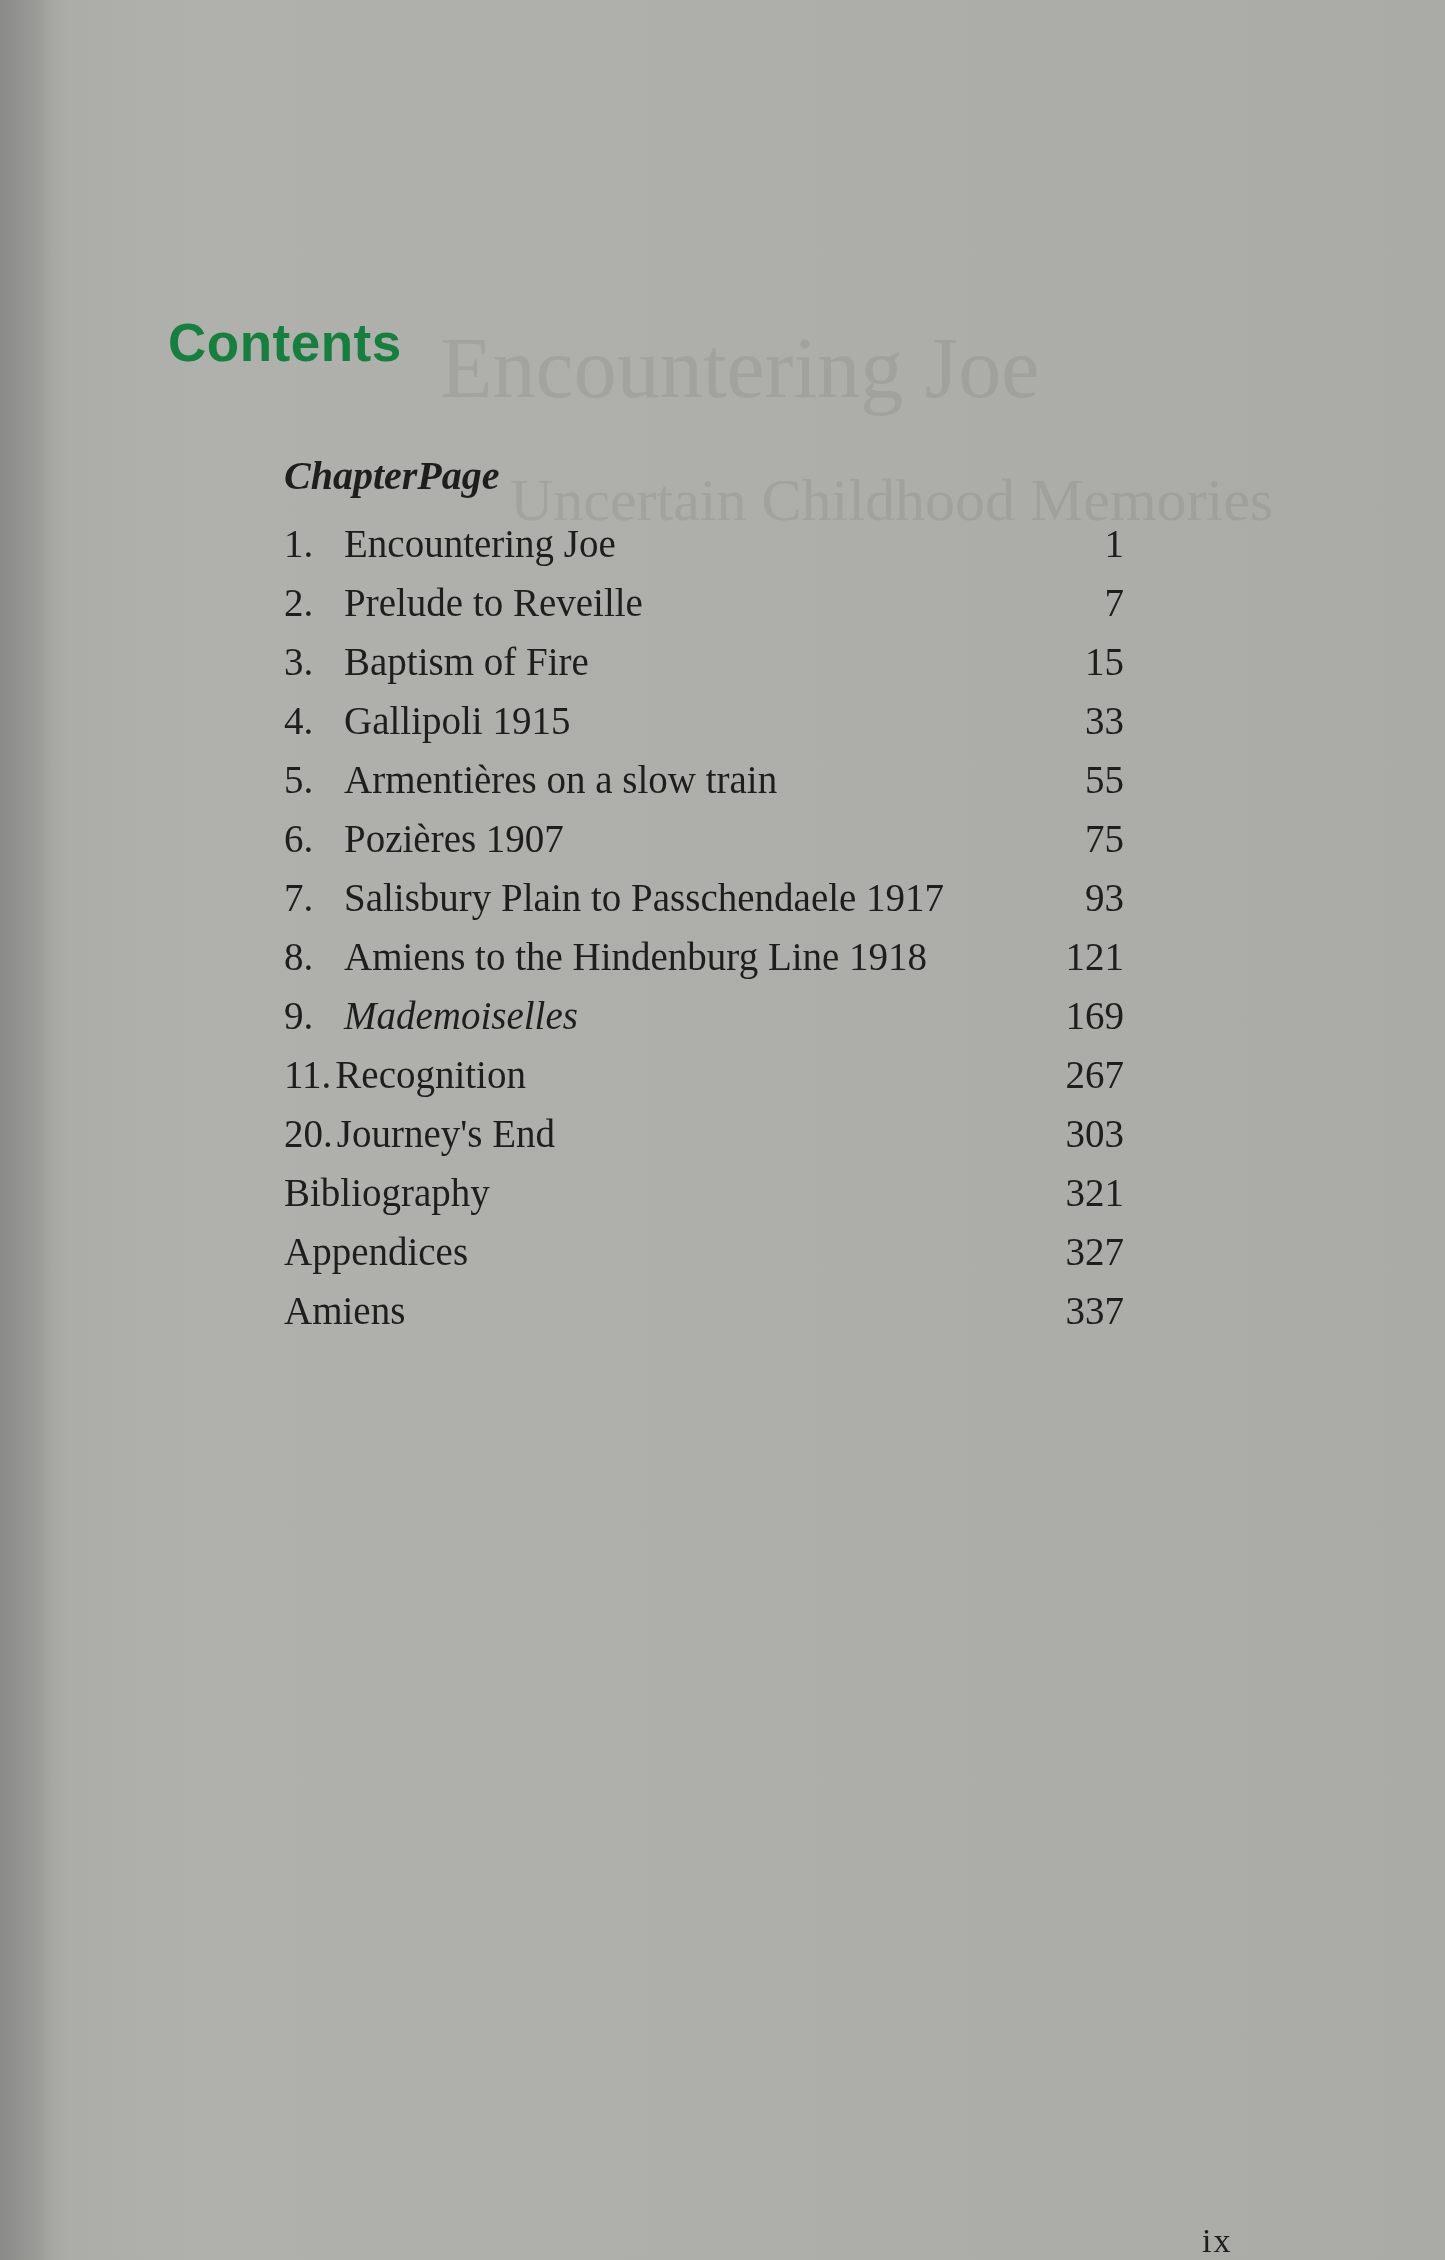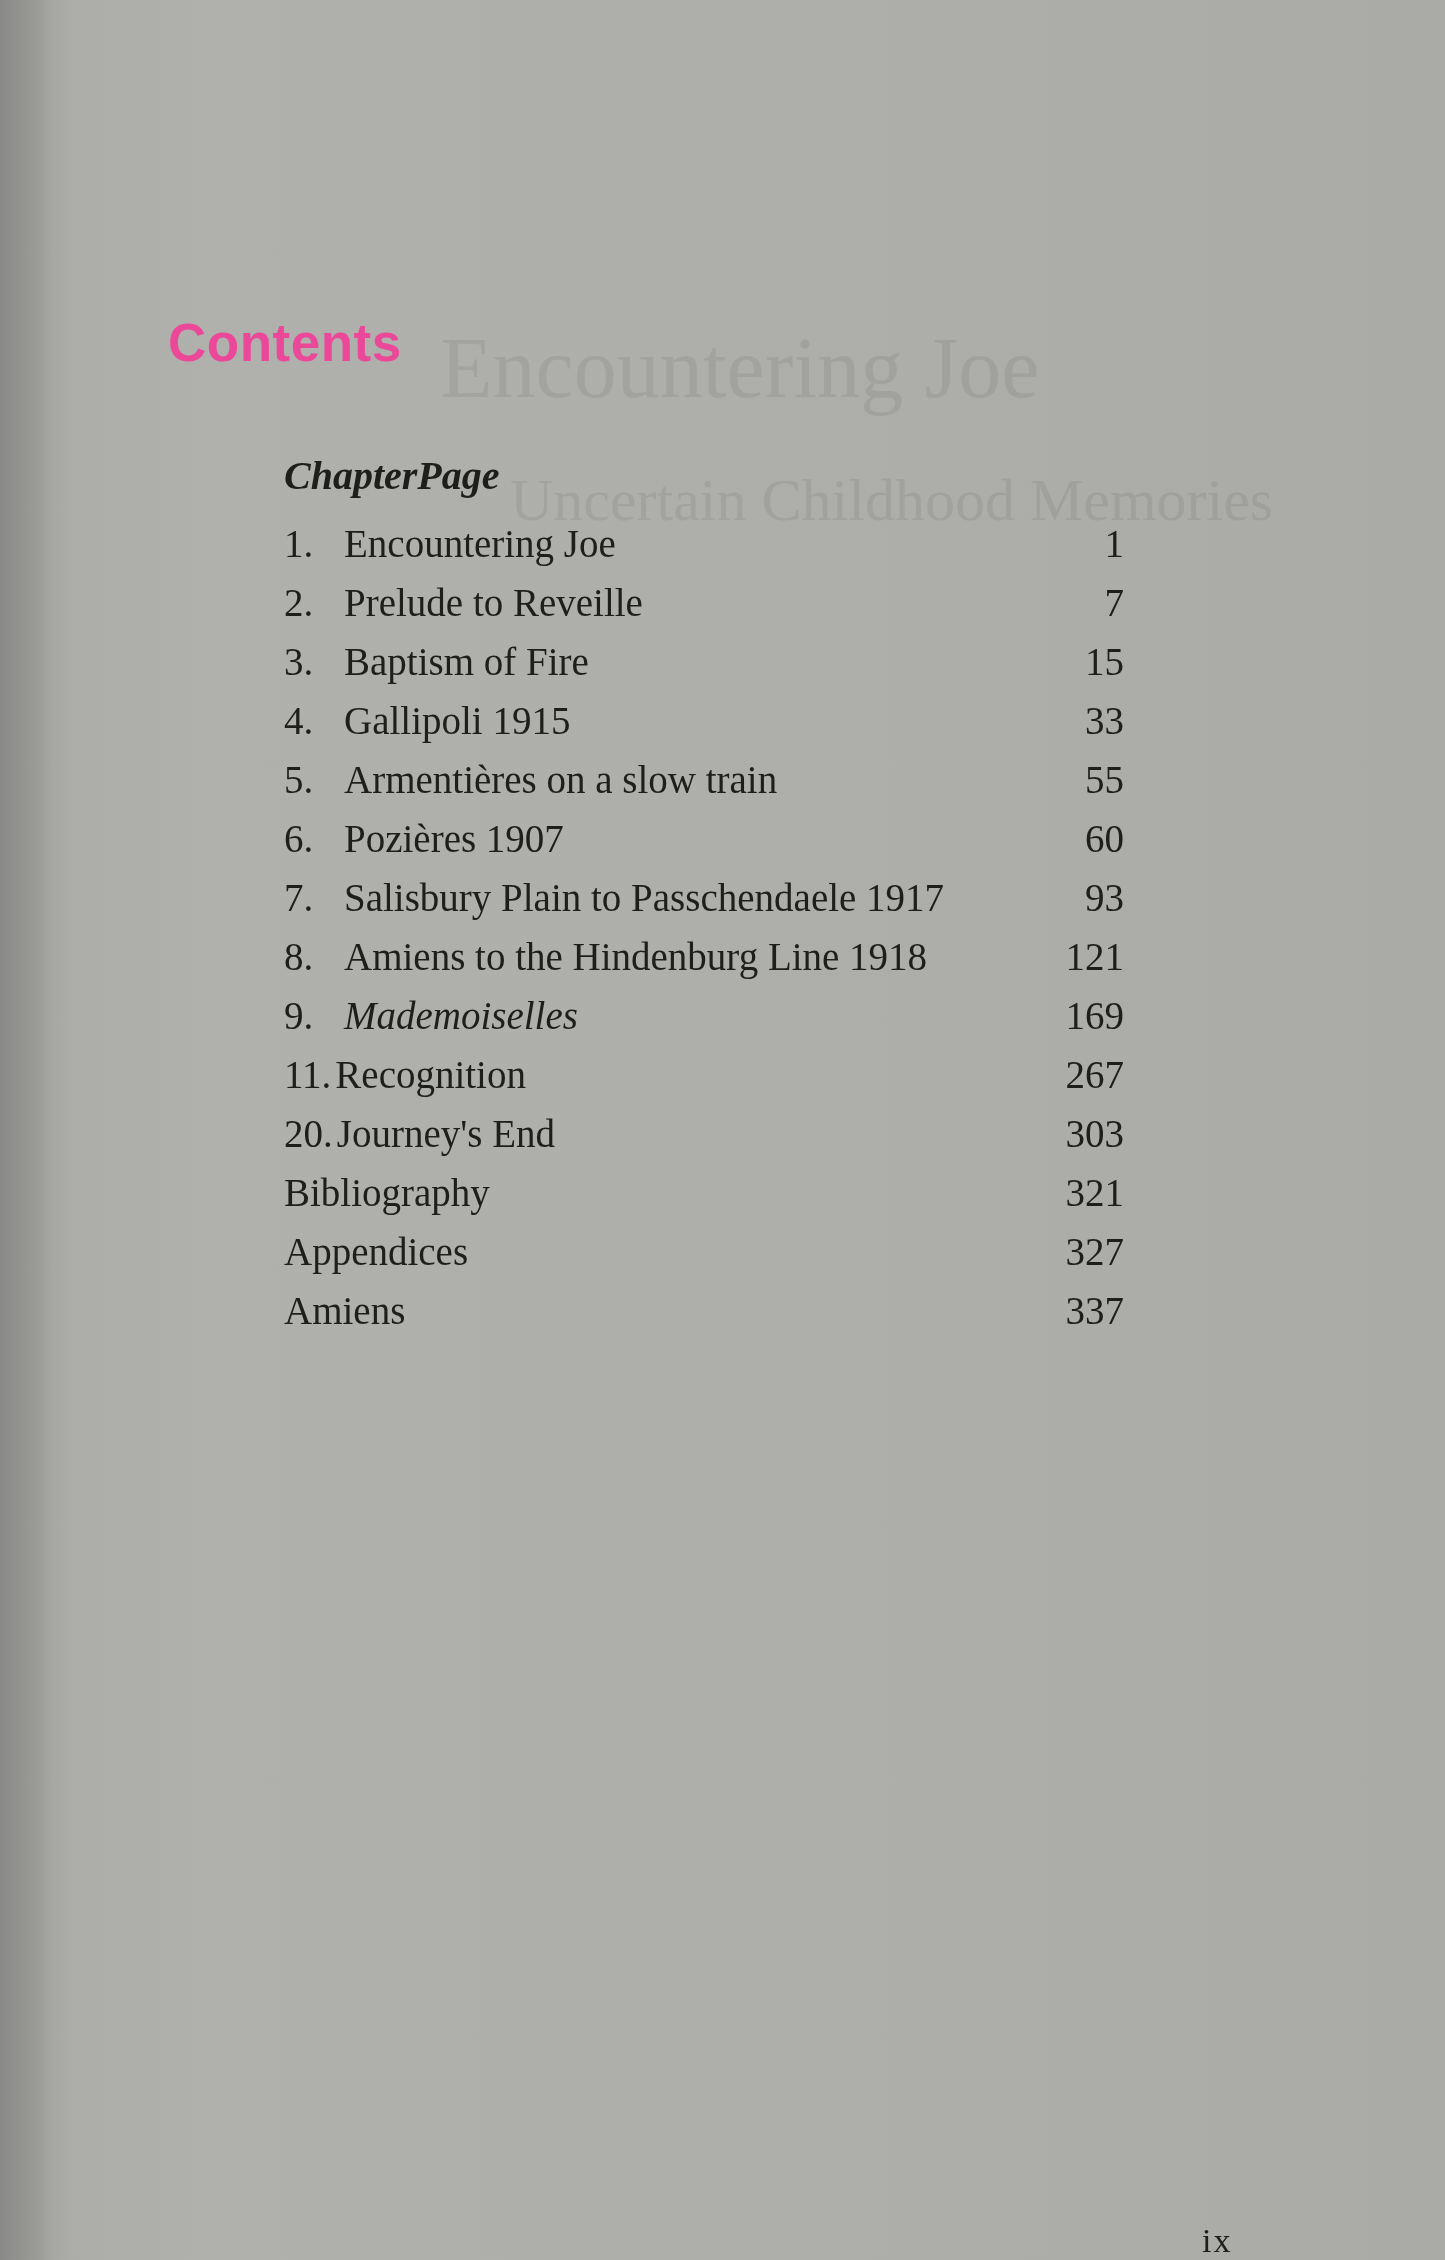--- a/index.html
+++ b/index.html
@@ -15,21 +15,21 @@
   }
   .ghost {
     position:absolute; color:rgba(60,60,58,0.10);
     font-family:"Liberation Serif", serif; white-space:nowrap;
   }
   .ghost-title { left:440px; top:318px; font-size:86px; }
   .ghost-sub { left:510px; top:466px; font-size:60px; }
   .contents-title {
     position:absolute; left:168px; top:312px;
     font-family:"Liberation Sans", "DejaVu Sans", sans-serif;
-    font-weight:bold; font-size:53px; color:#ec4899; letter-spacing:0.5px;text-align:right;
+    font-weight:bold; font-size:53px; color:#15803d; letter-spacing:0.5px;text-align:right;
   }
   .toc {
     position:absolute; left:284px; top:452px; width:840px;
   }
   .toc-head {
     display:flex; justify-content:flex-start; align-items:baseline;
     height:62px; font-style:italic; font-weight:bold; font-size:40px;
   }
   .toc-row {
     display:flex; justify-content:space-between; align-items:baseline;
@@ -94,21 +94,21 @@
           <span class="num">5.</span>
           <span class="title">Armentières on a slow train</span>
         </span>
         <span class="pg">55</span>
       </div>
       <div class="toc-row">
         <span class="left">
           <span class="num">6.</span>
           <span class="title">Pozières 1907</span>
         </span>
-        <span class="pg">60</span>
+        <span class="pg">75</span>
       </div>
       <div class="toc-row">
         <span class="left">
           <span class="num">7.</span>
           <span class="title">Salisbury Plain to Passchendaele 1917</span>
         </span>
         <span class="pg">93</span>
       </div>
       <div class="toc-row">
         <span class="left">

